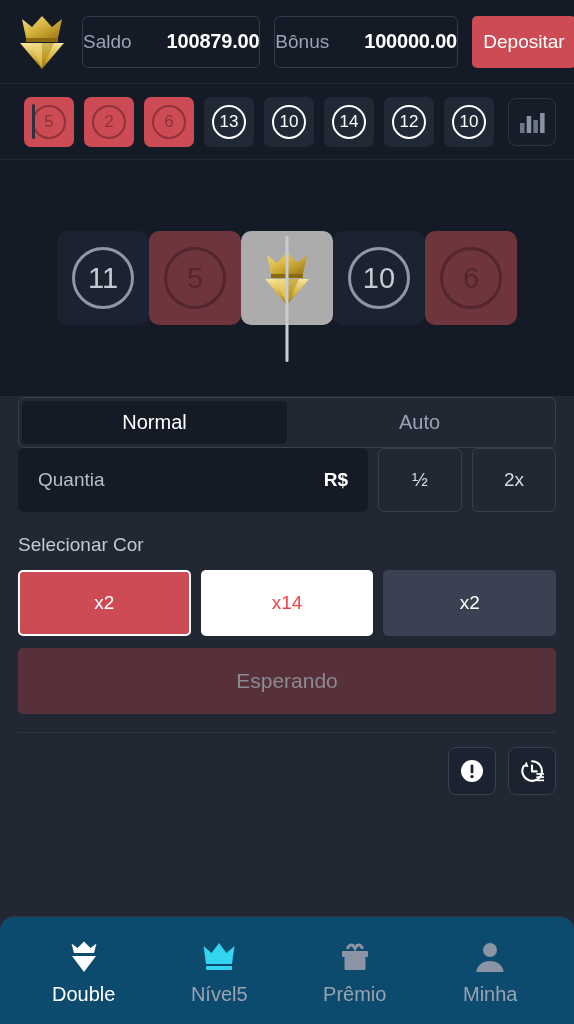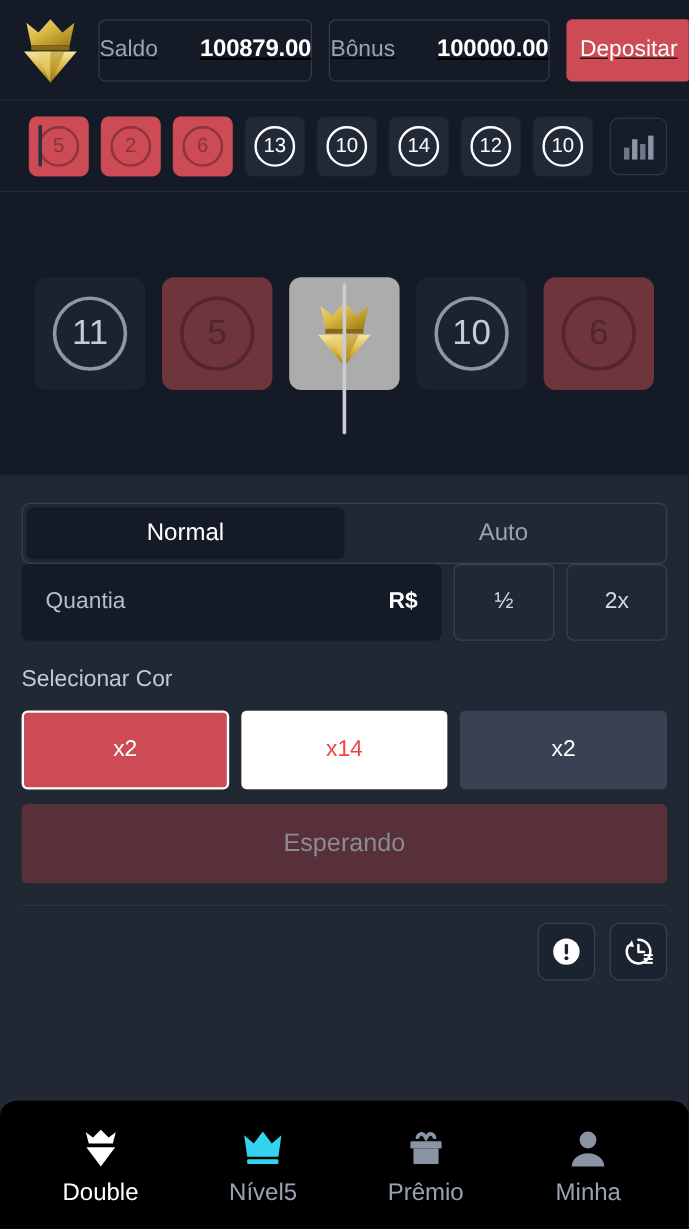--- a/index.html
+++ b/index.html
@@ -18,21 +18,20 @@
 
   
   .header {
     background: #141a26;
     height: 84px;
     flex: 0 0 84px;
     display: flex; align-items: center;
     padding: 0 14px 0 16px;
     gap: 14px;
     border-bottom: 1px solid #222a37;
-    text-decoration: underline;
   }
   .brand-logo { width: 52px; height: 58px; flex: 0 0 52px; display:block; }
   .balance-box {
     flex: 1 1 auto;
     height: 52px;
     border: 1px solid #333c4c;
     border-radius: 6px;
     display: flex; align-items: center; justify-content: center;
     gap: 7px;
     background: transparent;
@@ -87,21 +86,20 @@
     display: flex; align-items: center; justify-content: center;
     cursor: pointer;
   }
 
   
   .carousel-wrap {
     background: #141a26;
     flex: 0 0 237px;
     position: relative;
     display: flex; align-items: center; justify-content: center;
-    gap: 14px;
     border-bottom: 1px solid #222a37;
   }
   .needle {
     position: absolute; left: 50%; transform: translateX(-50%);
     top: 76px; height: 126px; width: 3px;
     background: #c9ccd2; border-radius: 2px; z-index: 3;
   }
   .car-tile {
     width: 92px; height: 94px; flex: 0 0 92px;
     border-radius: 10px;
@@ -116,21 +114,20 @@
     font-size: 29px; font-weight: 400;
   }
   .car-tile.dark .car-circle { border: 3px solid #9097a3; color: #c7ccd4; }
   .car-tile.red .car-circle { border: 3px solid #53262d; color: #53262d; }
   .car-logo { width: 56px; height: 58px; display: block; }
 
   
   .panel { flex: 1 1 auto; padding: 0 18px; background: #212834; }
 
   .mode-tabs {
-    margin-top: 22px;
     height: 51px;
     border: 1px solid #39414f;
     border-radius: 7px;
     display: flex;
     overflow: hidden;
     padding: 3px;
   }
   .mode-tab {
     flex: 1 1 50%;
     display: flex; align-items: center; justify-content: center;
@@ -203,21 +200,21 @@
     border: 1px solid #39414f;
     border-radius: 8px;
     background: #1b2230;
     display: flex; align-items: center; justify-content: center;
     cursor: pointer;
   }
 
   
   .bottom-nav {
     flex: 0 0 108px;
-    background: #000000;
+    background: #0c4a6e;
     border-top: 1px solid #2e3644;
     border-radius: 14px 14px 0 0;
     display: flex;
     padding: 14px 16px 10px;
   }
   .nav-item {
     flex: 1 1 25%;
     display: flex; flex-direction: column;
     align-items: center; justify-content: center;
     gap: 9px;

